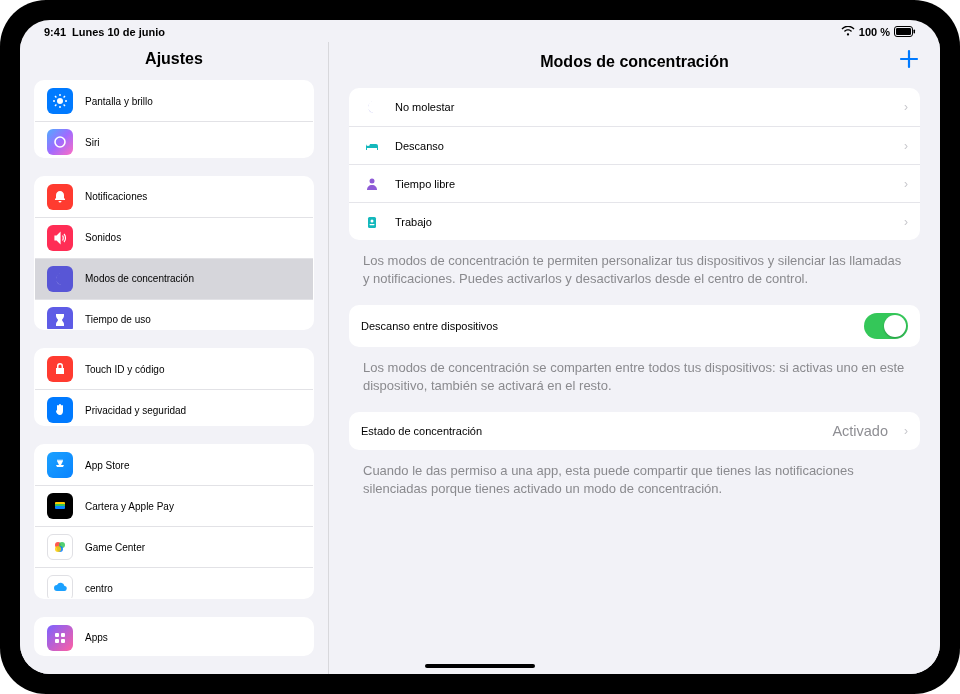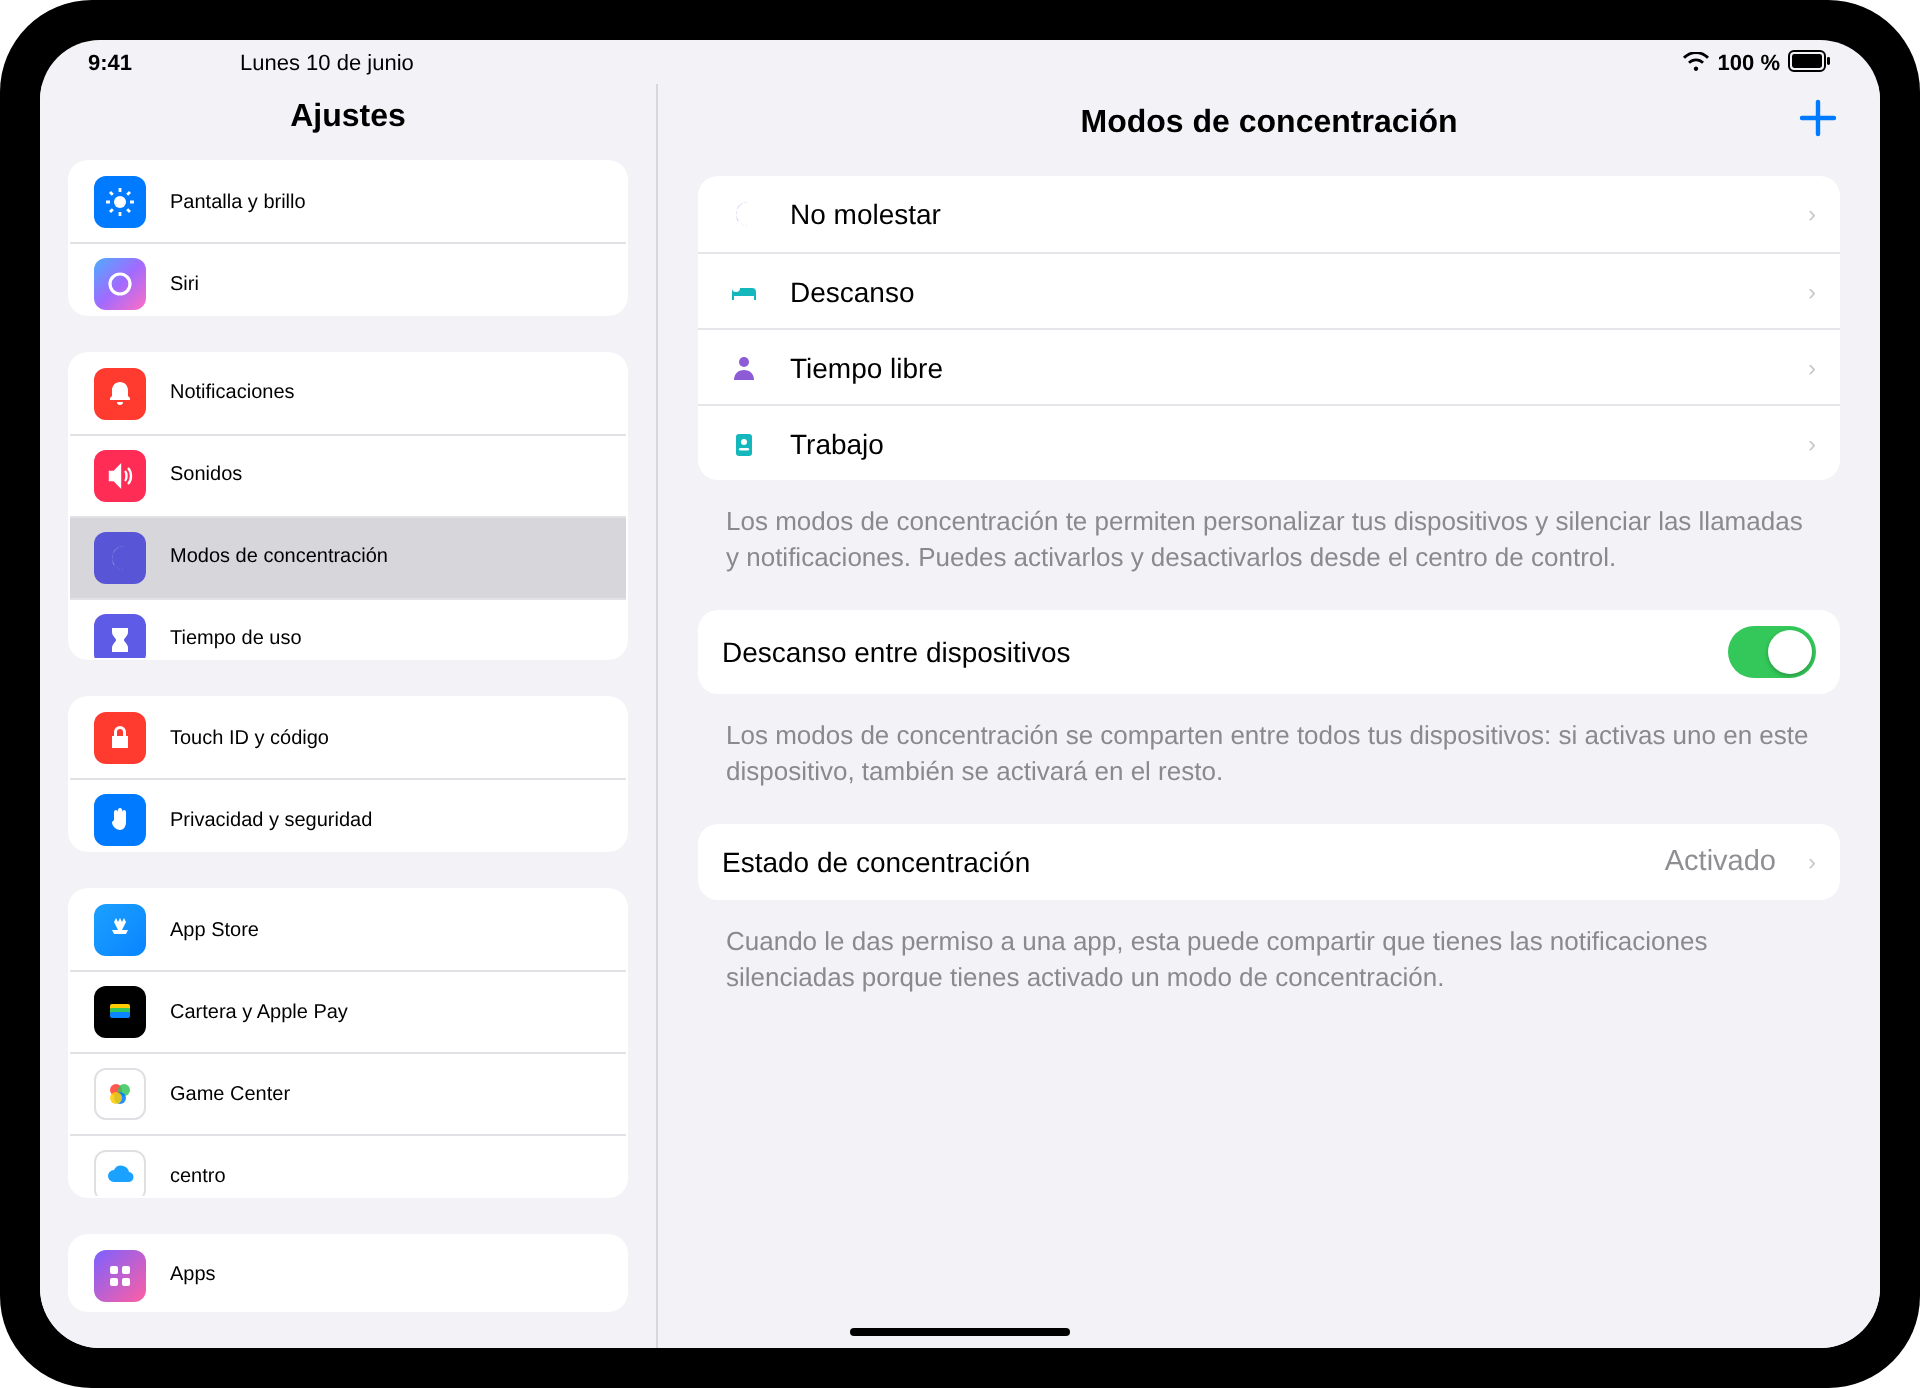--- a/index.html
+++ b/index.html
@@ -11,21 +11,21 @@
   .screen {
     width: 100%; height: 100%; background: #f2f2f7; border-radius: 30px; overflow: hidden; position: relative;
     display: flex; flex-direction: column;
   }
   .statusbar {
     height: 22px; display: flex; align-items: center; justify-content: space-between;
     padding: 2px 24px 0 24px; font-size: 11px; font-weight: 600; color: #000;
   }
   .status-left { display: flex; align-items: center; gap: 6px; }
   .status-right { display: flex; align-items: center; gap: 4px; }
-  .status-date { font-weight: 400; margin-left: 48px; }
+  .status-date { font-weight: 700; }
   .content { flex: 1; display: flex; overflow: hidden; }
   .sidebar {
     width: 308px; min-width: 308px; background: #f2f2f7; display: flex; flex-direction: column;
     overflow-y: auto;
   }
   .sidebar-title {
     text-align: center; font-size: 16px; font-weight: 600; padding: 8px 0 12px 0;
   }
   .group {
     margin: 0 14px 18px 14px; background: #fff; border-radius: 10px; overflow: hidden;
@@ -59,21 +59,21 @@
   .detail-body { padding: 6px 20px 20px 20px; }
   .dgroup {
     background: #fff; border-radius: 10px; overflow: hidden; margin-bottom: 6px;
   }
   .drow {
     display: flex; align-items: center; padding: 8px 12px; min-height: 38px; gap: 12px;
     border-top: 0.5px solid #e5e5ea; cursor: pointer;
   }
   .drow:first-child { border-top: none; }
   .drow-icon { width: 22px; display: flex; align-items: center; justify-content: center; }
-  .drow-label { font-size: 14px; flex: 1; color: #000; }
+  .drow-label { font-size: 11px; flex: 1; color: #000; }
   .drow-value { font-size: 14.5px; color: #8e8e93; margin-right: 4px; }
   .chevron { color: #c7c7cc; font-size: 12px; }
   .footer-text {
     font-size: 13px; color: #8a8a8e; padding: 6px 14px 18px 14px; line-height: 1.35;
   }
   .toggle {
     width: 44px; height: 26px; background: #34c759; border-radius: 13px; position: relative;
     flex-shrink: 0;
   }
   .toggle::after {

